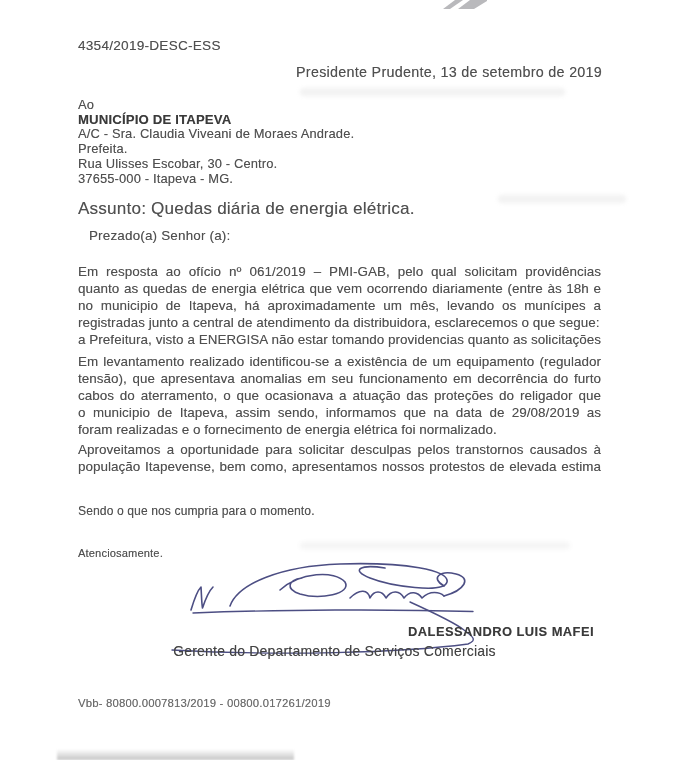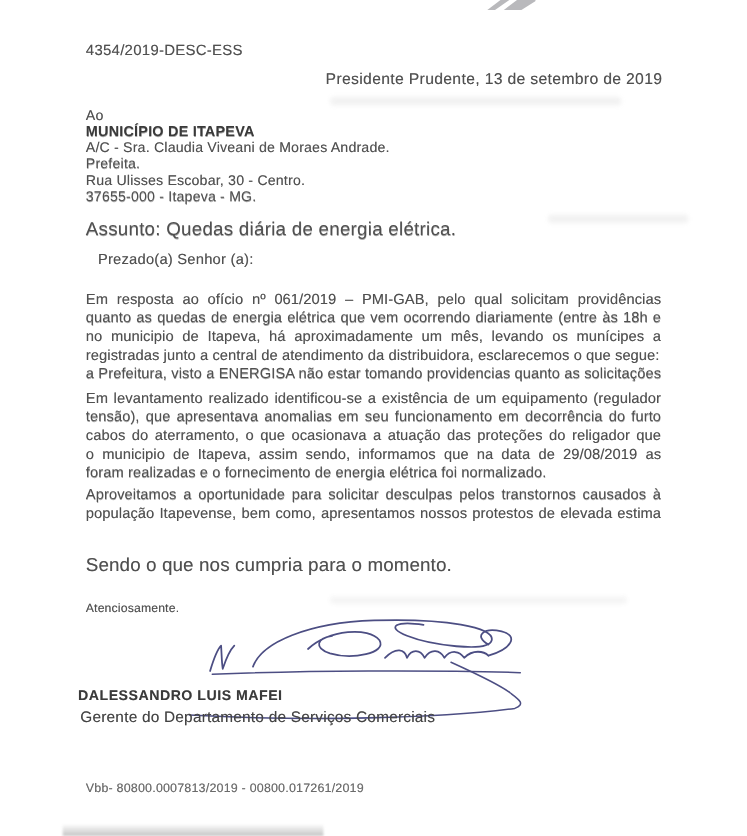--- a/index.html
+++ b/index.html
@@ -25,29 +25,29 @@
   .date{left:296px;top:64px;font-size:14.2px;letter-spacing:0.35px;}
   .recipient{left:78px;top:98px;font-size:12.8px;line-height:14.7px;letter-spacing:0.2px;}
   .recipient .bold{font-weight:700;font-size:13.1px;color:var(--text-bold);}
   .subject{left:78px;top:199px;font-size:17px;letter-spacing:0.25px;}
   .salutation{left:78px;top:228px;font-size:13.3px;letter-spacing:0.25px;margin-left:11px;}
   
   .para{left:78px;width:523px;font-size:13.3px;line-height:17px;letter-spacing:0.1px;}
   .p1{top:263px;} .p2{top:353px;} .p3{top:441px;}
   .jl{text-align:justify;text-align-last:justify;height:17px;overflow:hidden;}
   .jl.last{text-align-last:left;}
-  .p4{left:78px;top:504px;font-size:17px;letter-spacing:0.15px;}
+  .p4{left:78px;top:504px;font-size:12px;letter-spacing:0.15px;}
   .closing{left:78px;top:547px;font-size:11px;letter-spacing:0.2px;}
   
   .sig-svg{left:158px;top:554px;pointer-events:none;}
-  .signer-name{left:78px;top:624px;width:523px;text-align:left;transform:translateX(-7px);
+  .signer-name{left:78px;top:624px;width:523px;text-align:right;transform:translateX(-7px);
     font-size:12.8px;font-weight:700;letter-spacing:0.5px;color:var(--text-bold);}
-  .signer-title{left:78px;top:643px;width:523px;transform:translateX(-5px);
+  .signer-title{left:78px;top:643px;width:523px;text-align:center;transform:translateX(-5px);
     font-size:13.9px;letter-spacing:0.25px;color:#434343;}
-  .footer-ref{left:78px;top:697px;font-size:11.2px;letter-spacing:0.25px;color:#6b6b6b;margin-top:14px;}
+  .footer-ref{left:78px;top:697px;font-size:11.2px;letter-spacing:0.25px;color:#6b6b6b;}
   
   .logo-frag{left:437px;top:0;}
   .smudge{background:rgba(150,150,150,0.12);filter:blur(2px);border-radius:4px;}
   .smudge.s1{left:300px;top:88px;width:265px;height:8px;}
   .smudge.s2{left:498px;top:195px;width:128px;height:8px;}
   .smudge.s3{left:300px;top:542px;width:270px;height:7px;opacity:.8;}
   .bottom-bar{
     left:57px;top:749px;width:237px;height:11px;
     background:linear-gradient(to bottom, rgba(255,255,255,0) 0%, rgba(110,110,110,0.38) 95%);
     filter:blur(1.1px);

